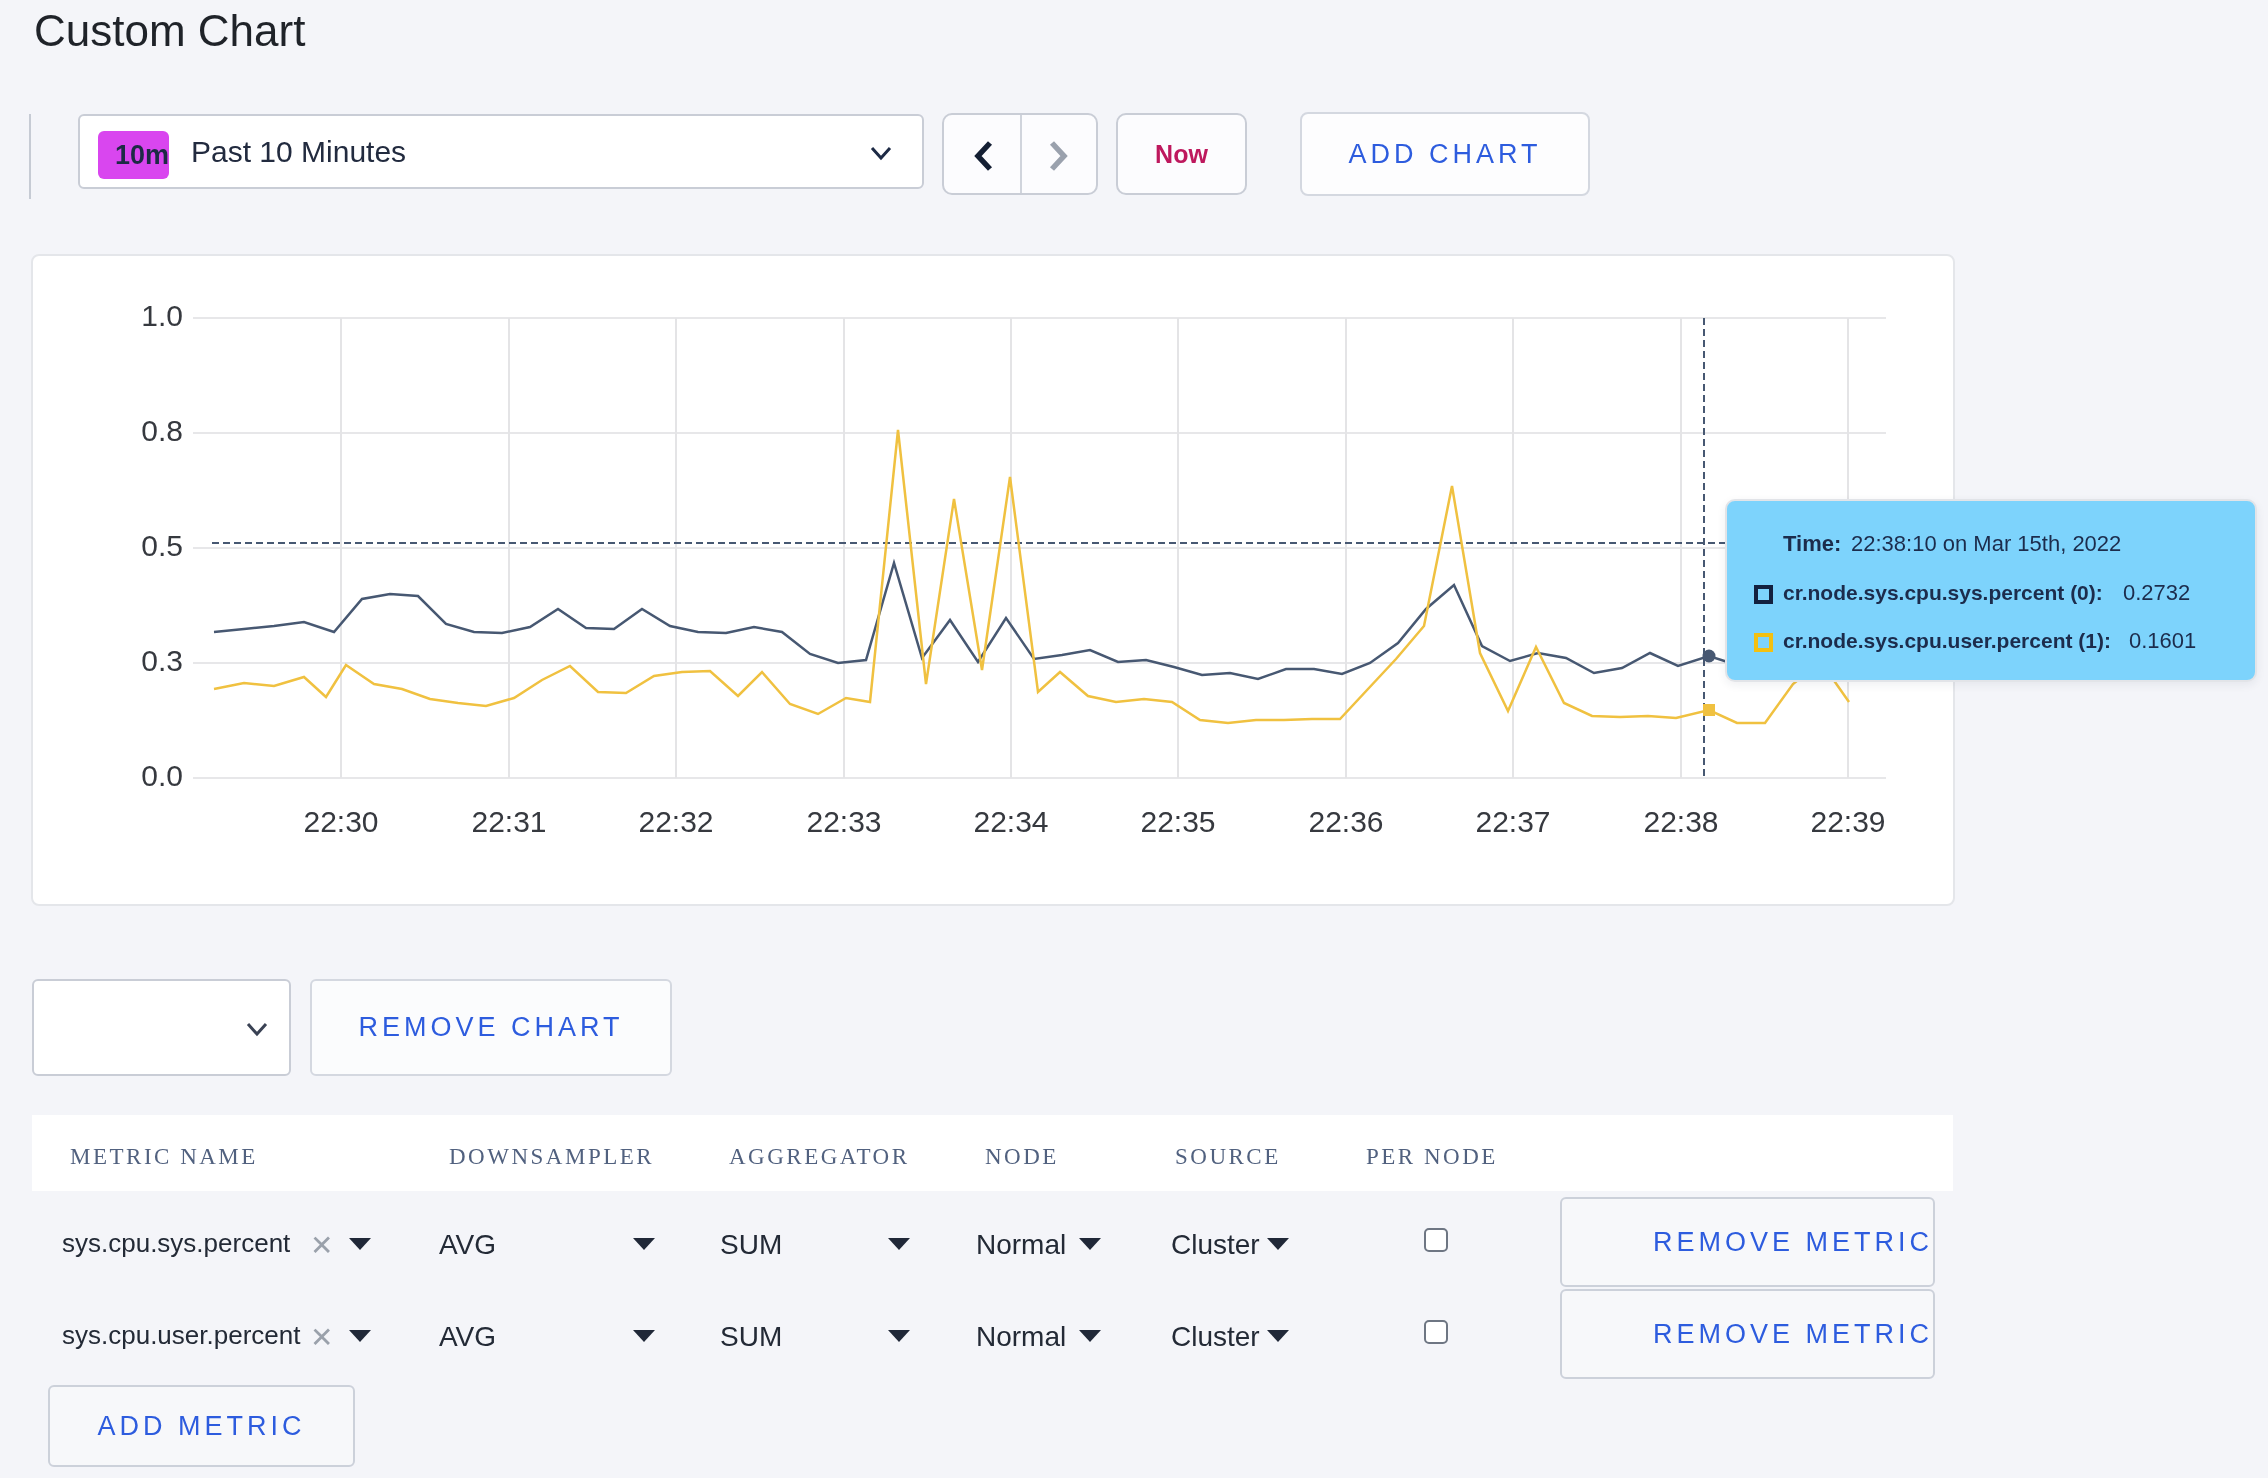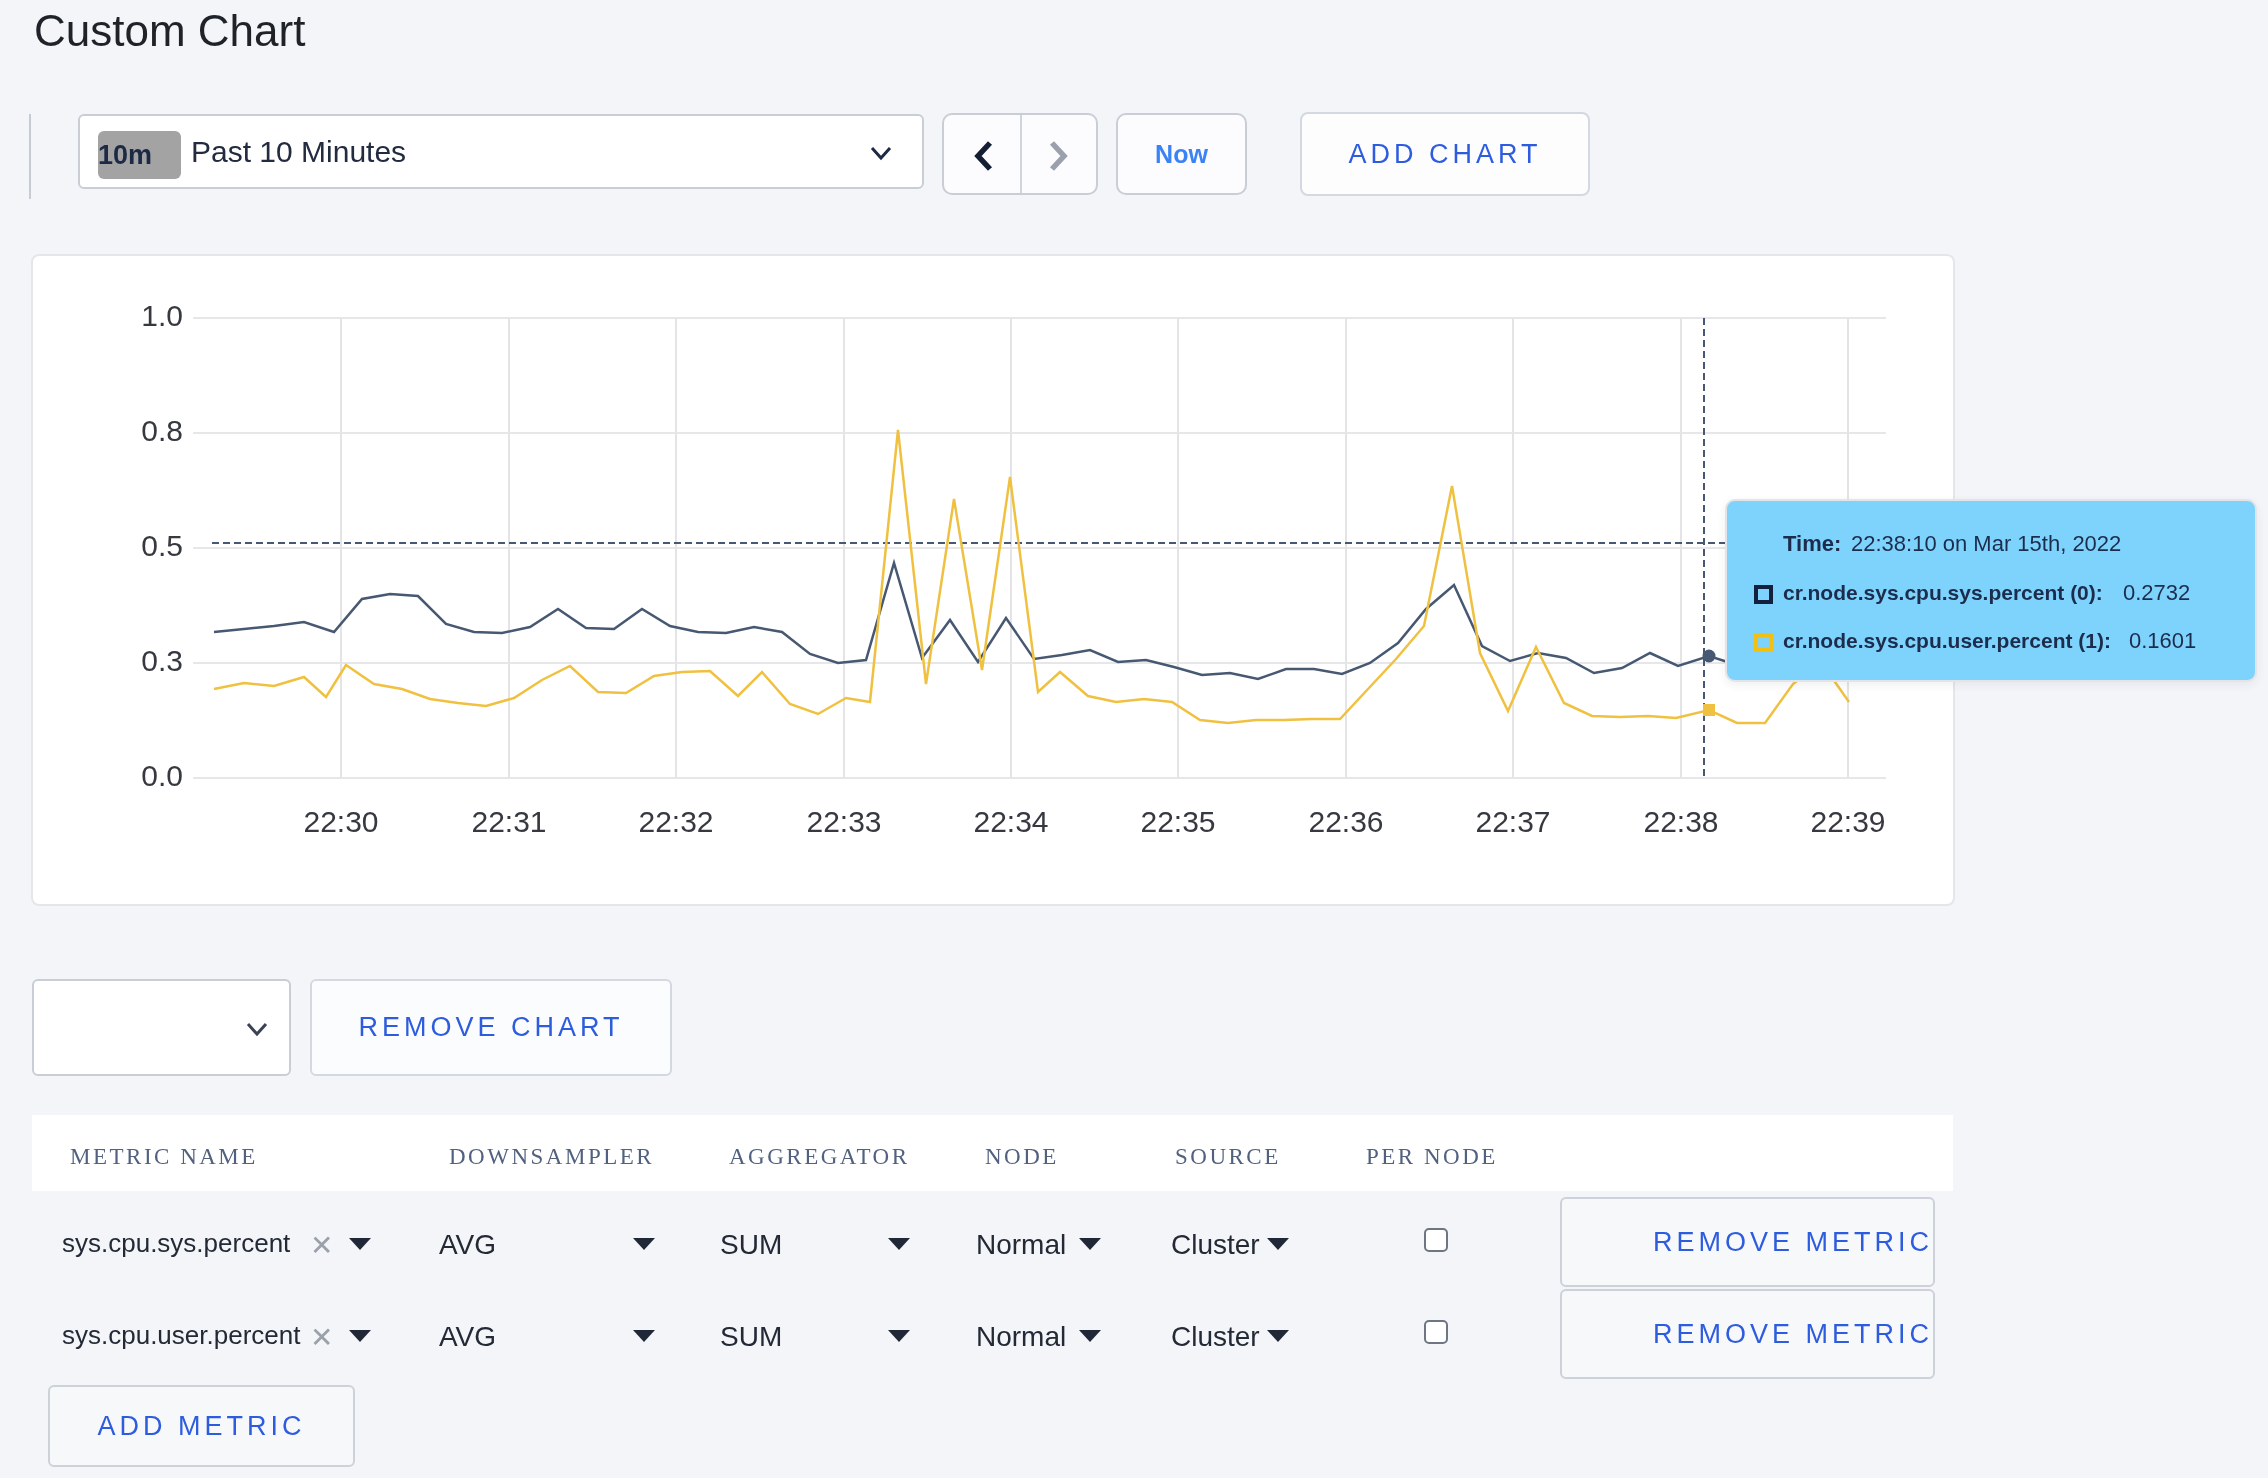--- a/index.html
+++ b/index.html
@@ -1,25 +1,25 @@
 <!DOCTYPE html>
 <html><head>
 <meta charset="utf-8">
 <style>
   * { margin:0; padding:0; box-sizing:border-box; }
   html,body { width:2268px; height:1478px; background:#f4f5f9; font-family:"Liberation Sans", sans-serif; position:relative; overflow:hidden; }
   .abs { position:absolute; }
   h1 { position:absolute; left:34px; top:6px; font-size:44px; font-weight:500; color:#1f2329; letter-spacing:0; }
   .vrule { position:absolute; left:29px; top:114px; width:2px; height:85px; background:#c6cbd4; }
   .timebox { position:absolute; left:78px; top:114px; width:846px; height:75px; background:#fff; border:2px solid #c9cdd6; border-radius:6px; }
-  .badge { position:absolute; left:18px; top:15px; width:83px; height:48px; background:#a3a3a3; border-radius:6px; color:#1d2a45; font-size:27px; font-weight:bold; text-align:left; line-height:48px; }
+  .badge { position:absolute; left:18px; top:15px; width:71px; height:48px; background:#d946ef; border-radius:6px; color:#1d2a45; font-size:27px; font-weight:bold; text-align:right; line-height:48px; }
   .timelabel { position:absolute; left:111px; top:0; height:71px; line-height:71px; font-size:30px; color:#222b3f; }
   .seg { position:absolute; left:942px; top:113px; width:156px; height:82px; background:#fcfcfe; border:2px solid #c9cdd6; border-radius:10px; }
   .seg .div { position:absolute; left:76px; top:0px; width:2px; height:78px; background:#d0d4dc; }
-  .nowbtn { position:absolute; left:1116px; top:113px; width:131px; height:82px; background:#fcfcfe; border:2px solid #c9cdd6; border-radius:10px; color:#3b82f6; font-size:25px; font-weight:600; text-align:center; line-height:78px; }
+  .nowbtn { position:absolute; left:1116px; top:113px; width:131px; height:82px; background:#fcfcfe; border:2px solid #c9cdd6; border-radius:10px; color:#be185d; font-size:25px; font-weight:600; text-align:center; line-height:78px; }
   .addchart { position:absolute; left:1300px; top:112px; width:290px; height:84px; background:#fdfdfe; border:2px solid #d4d8e0; border-radius:8px; color:#2d5cde; font-size:27px; font-weight:500; letter-spacing:4px; text-align:center; line-height:80px; }
   .card { position:absolute; left:31px; top:254px; width:1924px; height:652px; background:#fff; border:2px solid #e4e6ea; border-radius:8px; }
   .tooltip { position:absolute; left:1725px; top:499px; width:532px; height:183px; background:#7dd3fc; border:2px solid #e2e4e8; border-radius:10px; box-shadow:0 3px 10px rgba(30,40,70,0.07); }
   .trow { position:absolute; font-size:21px; color:#1c2c4c; white-space:nowrap; }
   .swatch { position:absolute; width:19px; height:19px; border-width:4px; border-style:solid; }
   .unitsbox { position:absolute; left:32px; top:979px; width:259px; height:97px; background:#fff; border:2px solid #c9cdd6; border-radius:6px; }
   .removechart { position:absolute; left:310px; top:979px; width:362px; height:97px; background:#fbfcfd; border:2px solid #d4d8e0; border-radius:6px; color:#2d5cde; font-size:27px; font-weight:400; letter-spacing:4px; text-align:center; line-height:93px; }
   .thead { position:absolute; left:32px; top:1115px; width:1921px; height:76px; background:#fff; }
   .th { position:absolute; top:0; height:76px; line-height:84px; font-size:23px; letter-spacing:2.5px; color:#51617f; font-weight:500;font-family:Liberation Serif, serif; }
   .rowtext { position:absolute; font-size:28px; color:#232a36; white-space:nowrap; }

